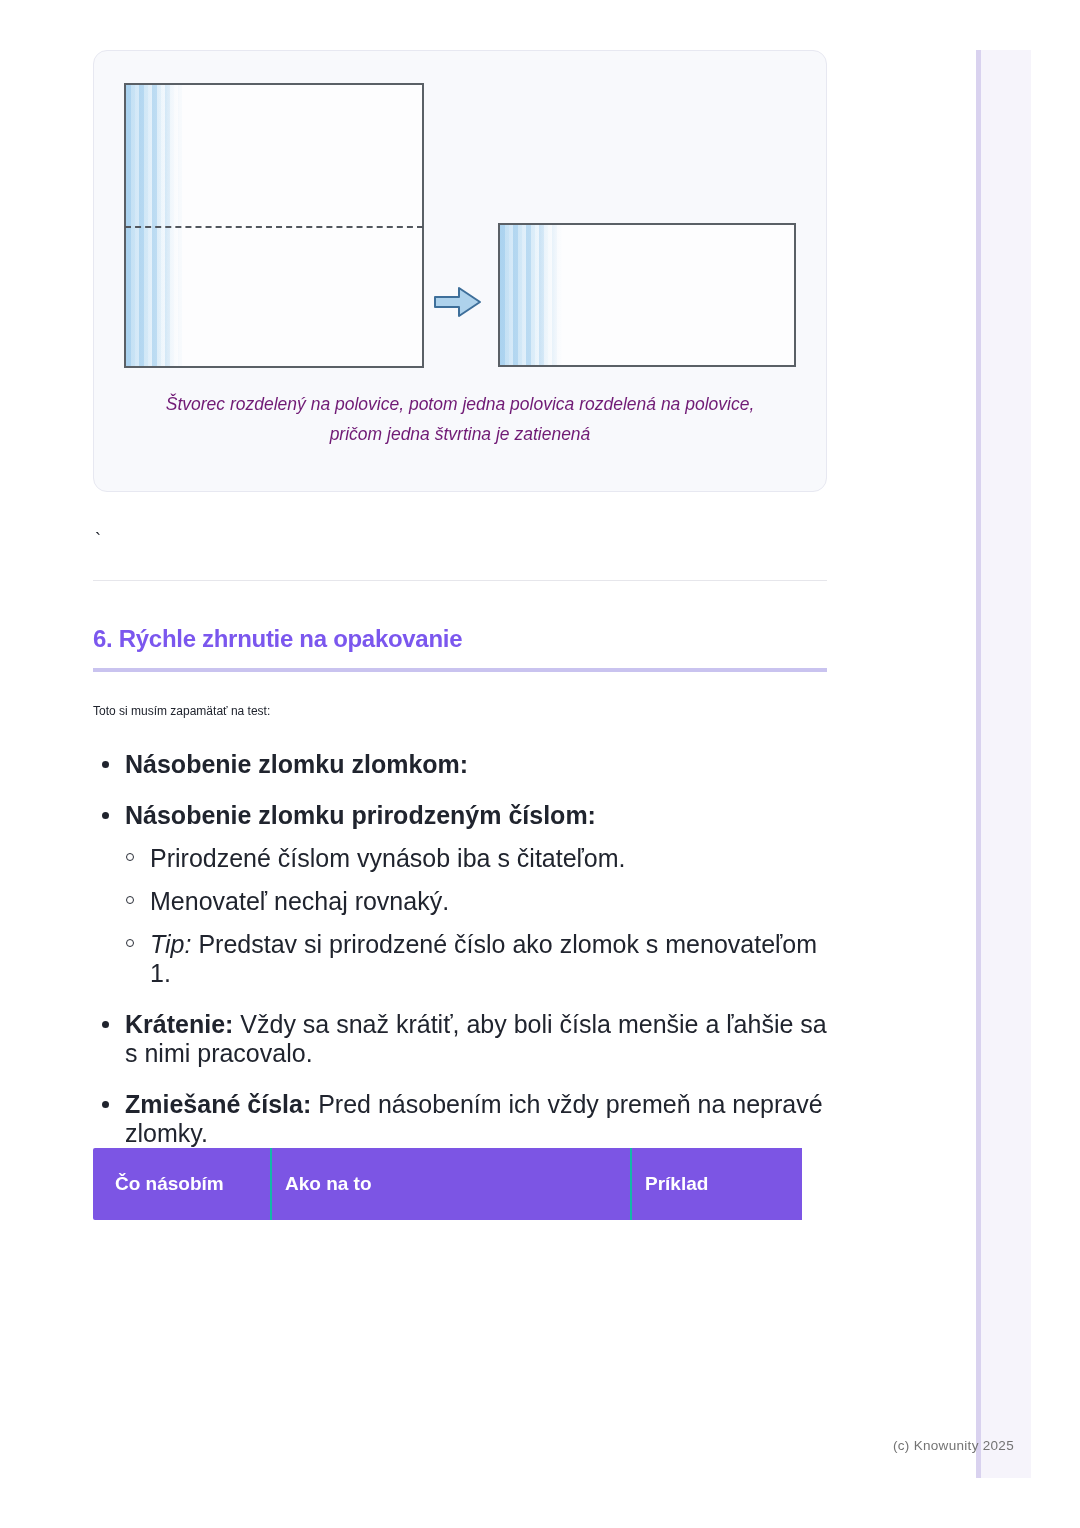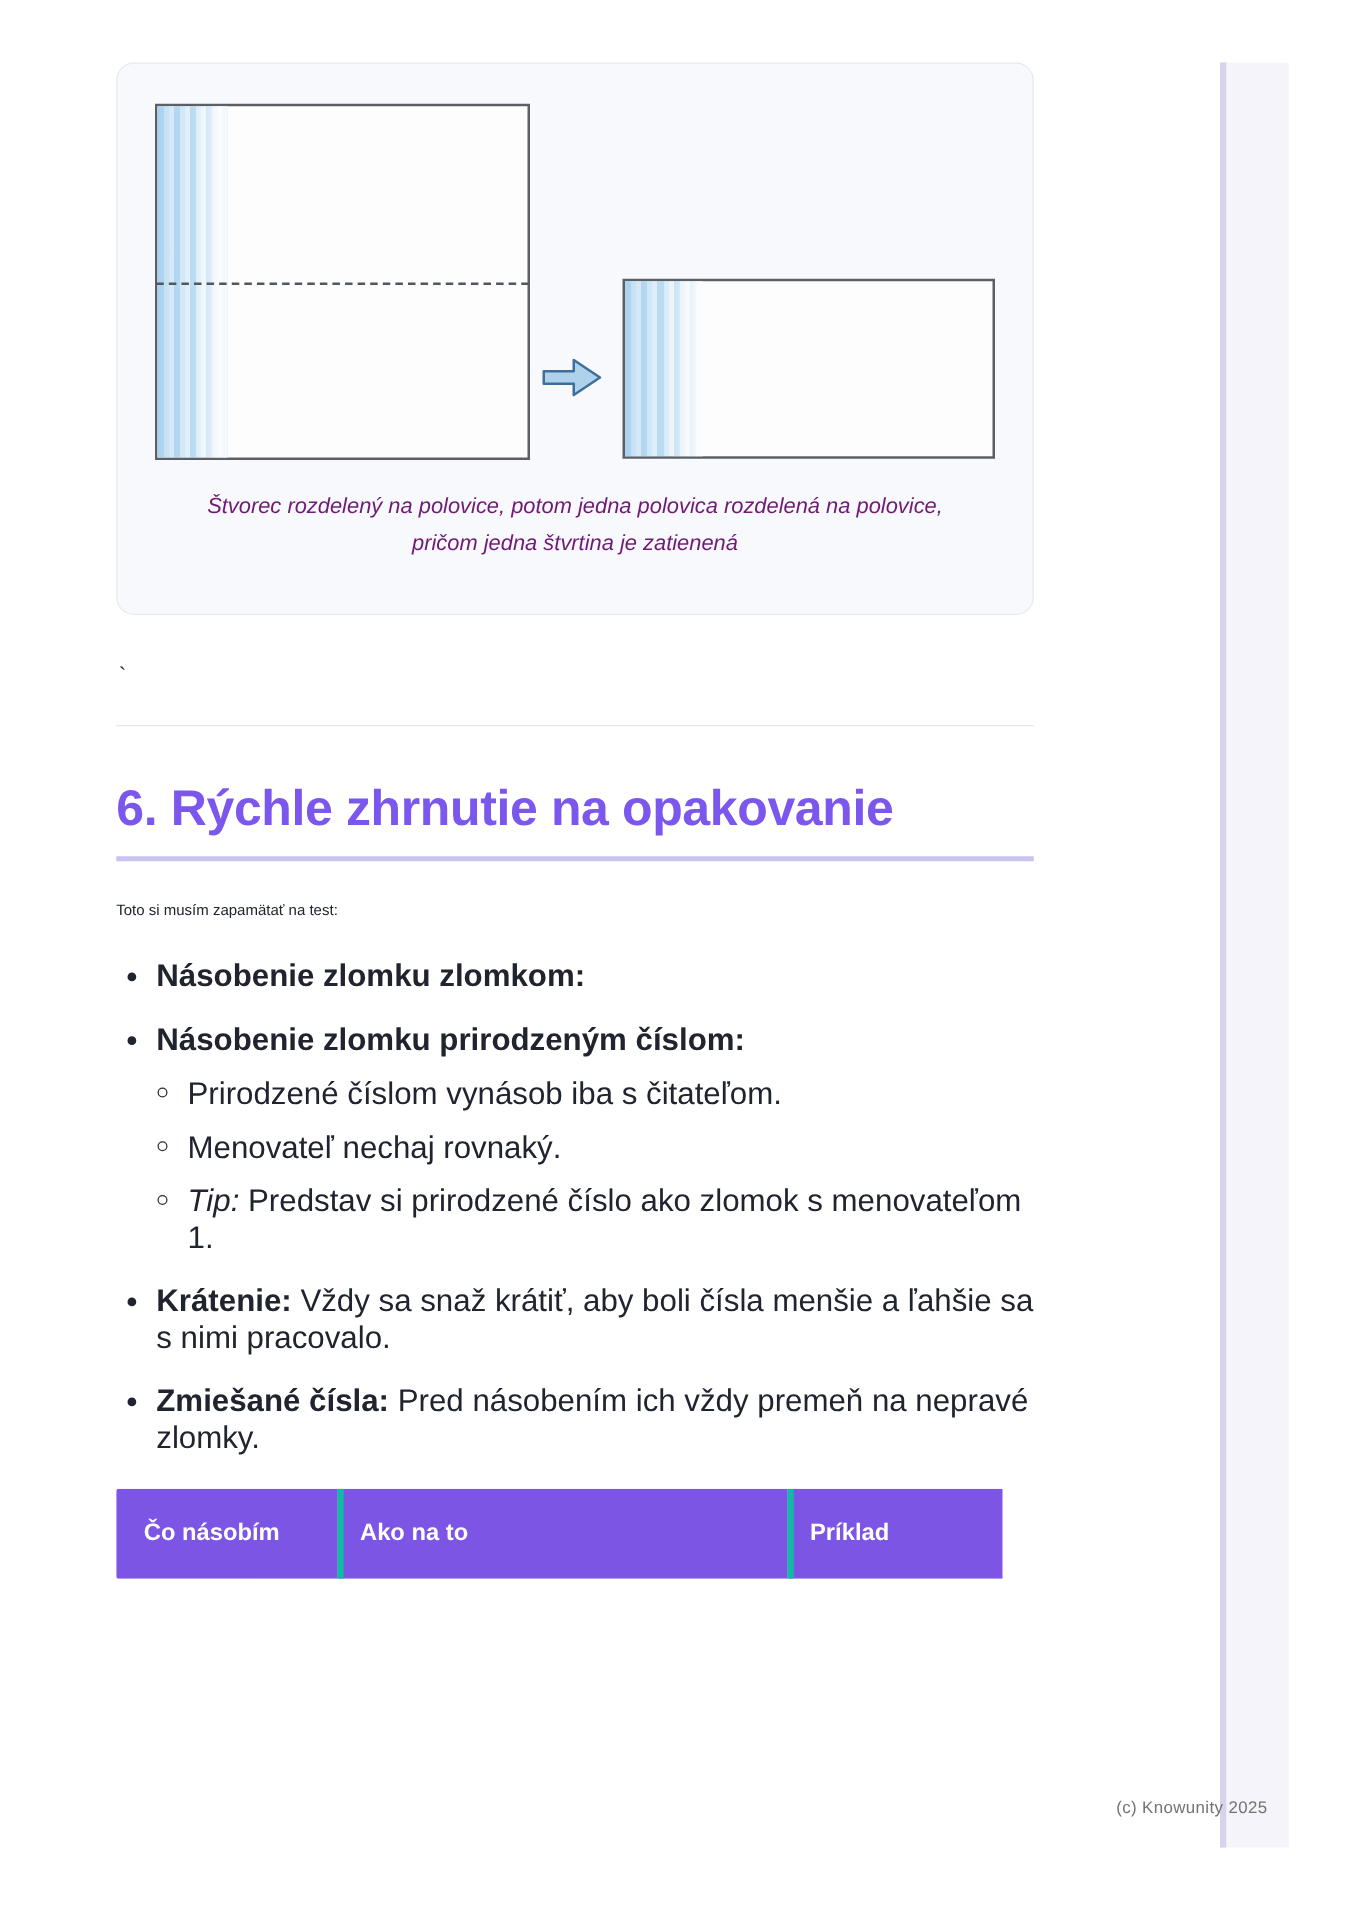--- a/index.html
+++ b/index.html
@@ -33,21 +33,21 @@
     font-style:italic; color:#701a75; font-size:17.5px; line-height:1.72;
     text-align:center; padding:0 55px;
   }
 
   
   .stray { margin:38px 0 0 2px; font-size:18px; color:#20242e; height:22px; }
   hr.section-divider { border:none; border-top:1px solid #e6e6eb; margin-top:28px; }
 
   
   h1.section-heading {
-    margin-top:44px; font-size:40px; font-weight:700; letter-spacing:-0.3px;
+    margin-top:44px; font-size:24px; font-weight:700; letter-spacing:-0.3px;
     color:#7b57ee; padding-bottom:15px; border-bottom:4px solid #c9c3ef;
   }
   .intro { margin-top:25px; font-size:12px; line-height:29px; }
 
   ul.summary { list-style:none; margin-top:24px; font-size:25px; }
   ul.summary > li { position:relative; padding-left:32px; line-height:29px; margin-top:22px; }
   ul.summary > li:first-child { margin-top:0; }
   ul.summary > li::before {
     content:""; position:absolute; left:9px; top:11px; width:7px; height:7px;
     border-radius:50%; background:#20242e;
@@ -55,26 +55,26 @@
   ul.sub { list-style:none; margin-top:14px; }
   ul.sub > li { position:relative; padding-left:25px; line-height:29px; margin-bottom:14px; font-weight:400; }
   ul.sub > li::before {
     content:""; position:absolute; left:1px; top:9px; width:6px; height:6px;
     border:1.6px solid #2a2e38; border-radius:50%; background:transparent;
   }
   b.lead { font-weight:700; }
   em.lead { font-style:italic; }
 
   
-  .table-head { display:flex; margin-top:26px; height:72px; border-radius:2px; overflow:hidden; }
+  .table-head { display:flex; height:72px; border-radius:2px; overflow:hidden; }
   .th-cell {
     background:#7c55e4; color:#ffffff; font-weight:700; font-size:19px;
     display:flex; align-items:center; padding-left:22px;
   }
-  .th-cell + .th-cell { border-left:5px solid #14b8a6;padding-left:13px; }
+  .th-cell + .th-cell { border-left:2px solid #14b8a6;padding-left:13px; }
   .th-1 { width:177px; } .th-2 { width:360px; } .th-3 { width:172px; }
 
   
   .next-page-edge {
     position:absolute; left:976px; top:50px; width:55px; height:1428px;
     background:#f6f4fb; border-left:5px solid #d9d2ef;
   }
   .watermark {
     position:absolute; left:893px; top:1438px; width:160px;
     font-size:13.5px; color:#737373; letter-spacing:0.3px; z-index:2;

